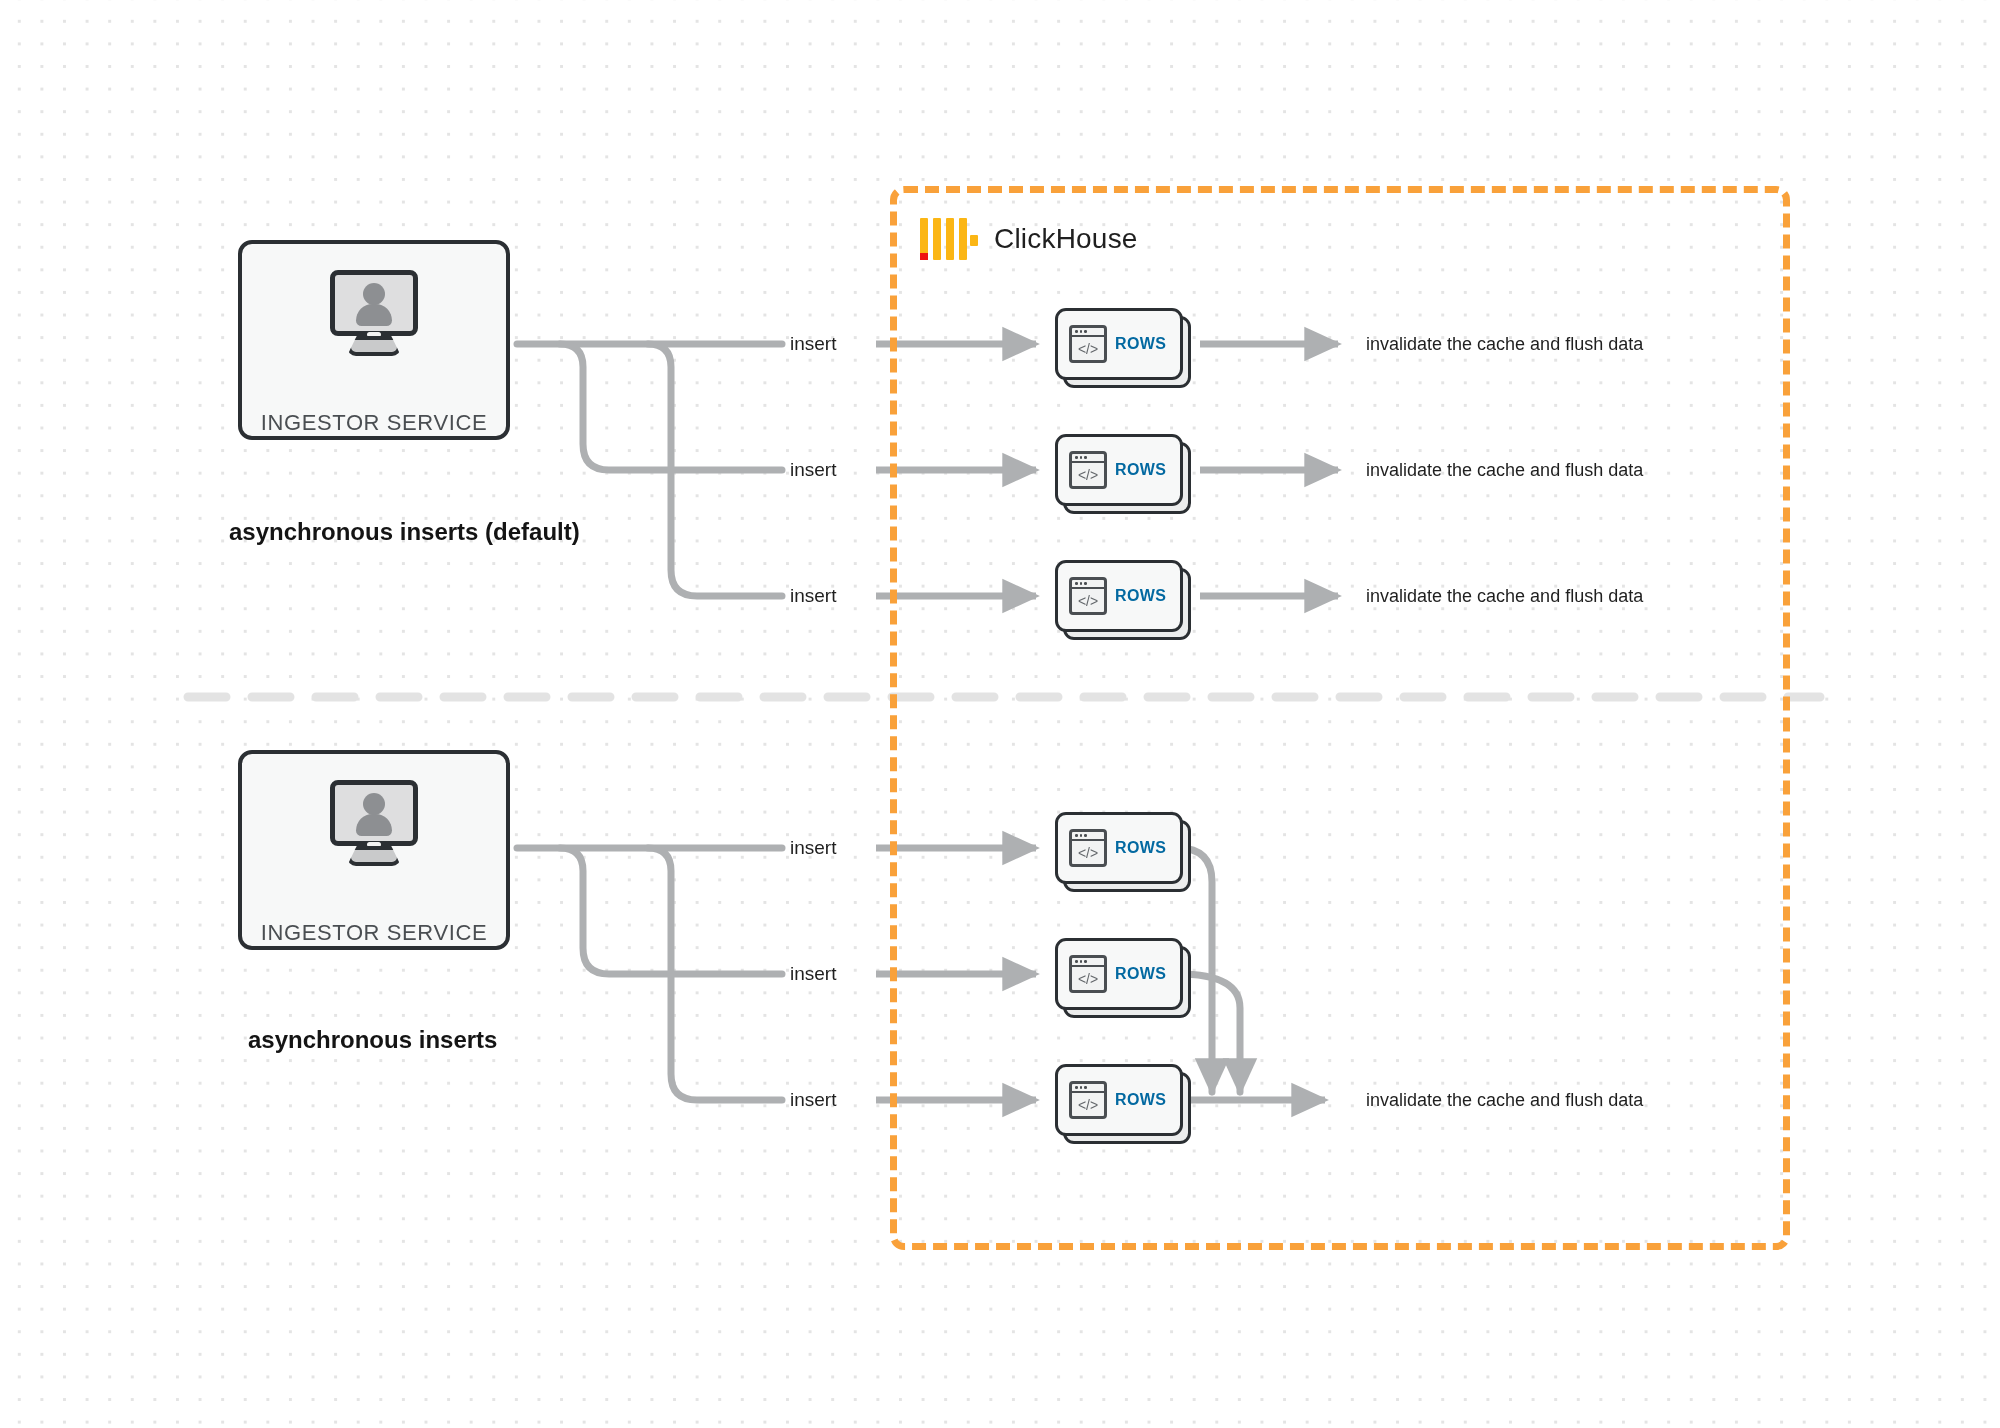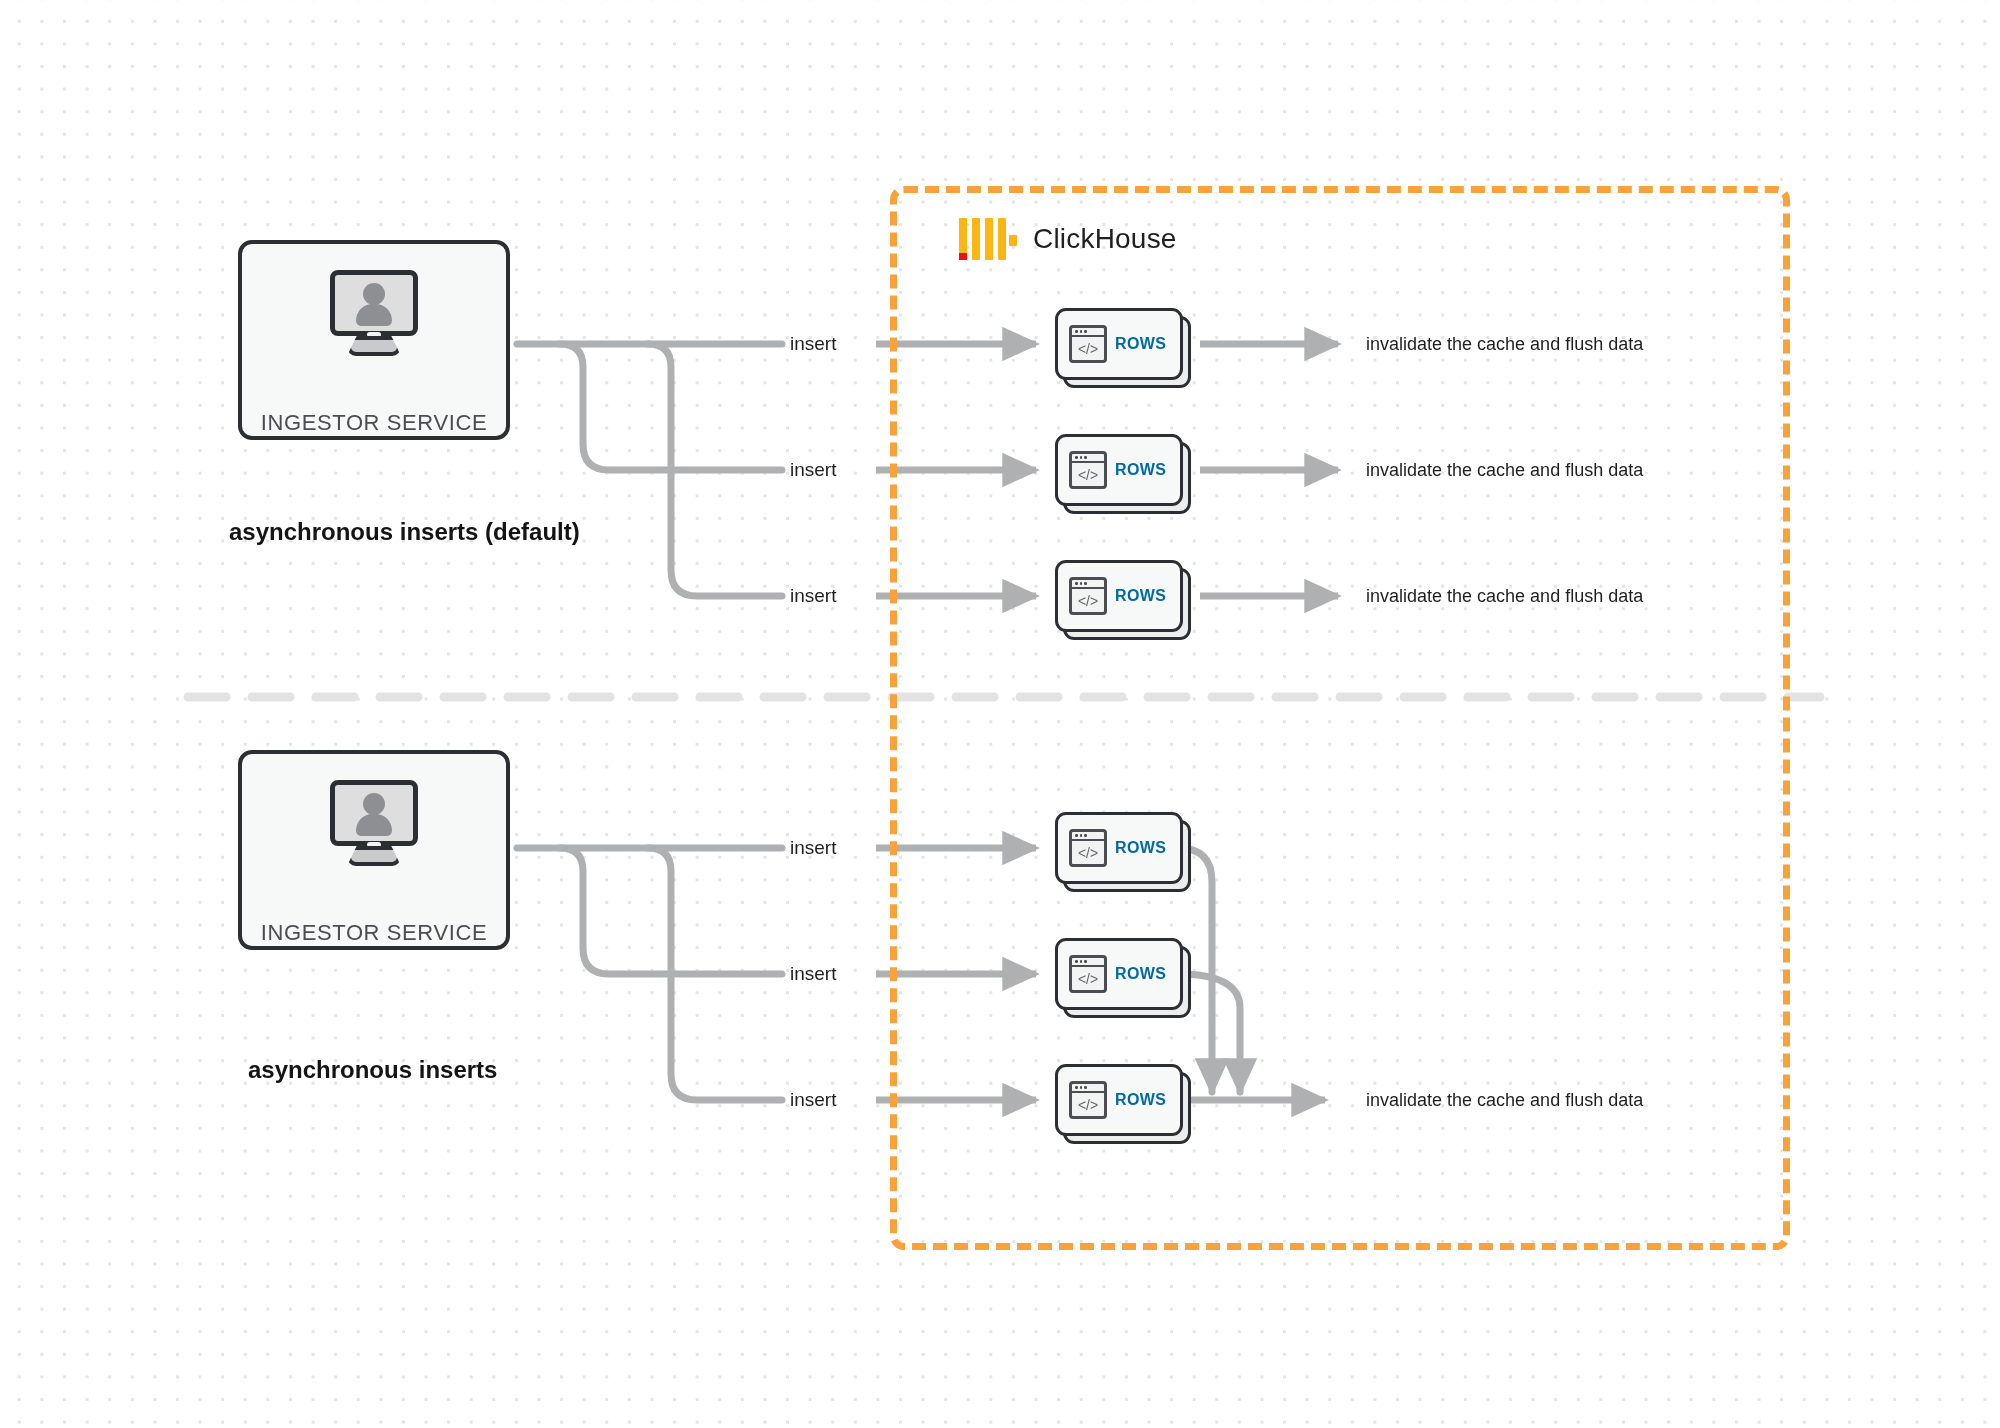--- a/index.html
+++ b/index.html
@@ -32,21 +32,21 @@
     left: 890px;
     top: 186px;
     width: 900px;
     height: 1064px;
     border: 7px dashed #f9a13a;
     border-radius: 14px;
     box-sizing: border-box;
   }
   .ch-brand {
     position: absolute;
-    left: 959px;
+    left: 920px;
     top: 215px;
     display: flex;
     align-items: center;
     gap: 22px;
     height: 48px;
   }
   .ch-logo {
     position: relative;
     width: 52px;
     height: 42px;
@@ -148,21 +148,21 @@
 
   
   .caption {
     position: absolute;
     font-size: 24px;
     font-weight: bold;
     color: #141414;
     white-space: nowrap;
   }
   .caption.sync  { left: 229px; top: 518px; }
-  .caption.async { left: 248px; top: 1056px; }
+  .caption.async { left: 248px; top: 1026px; }
 
   
   .rows-card {
     position: absolute;
     width: 128px;
     height: 72px;
   }
   .rows-card .back {
     position: absolute;
     left: 8px; top: 8px;

